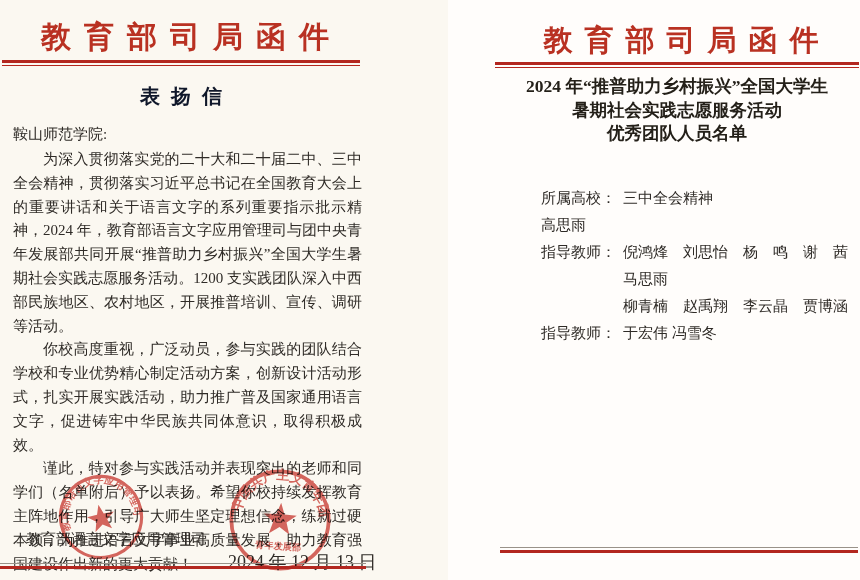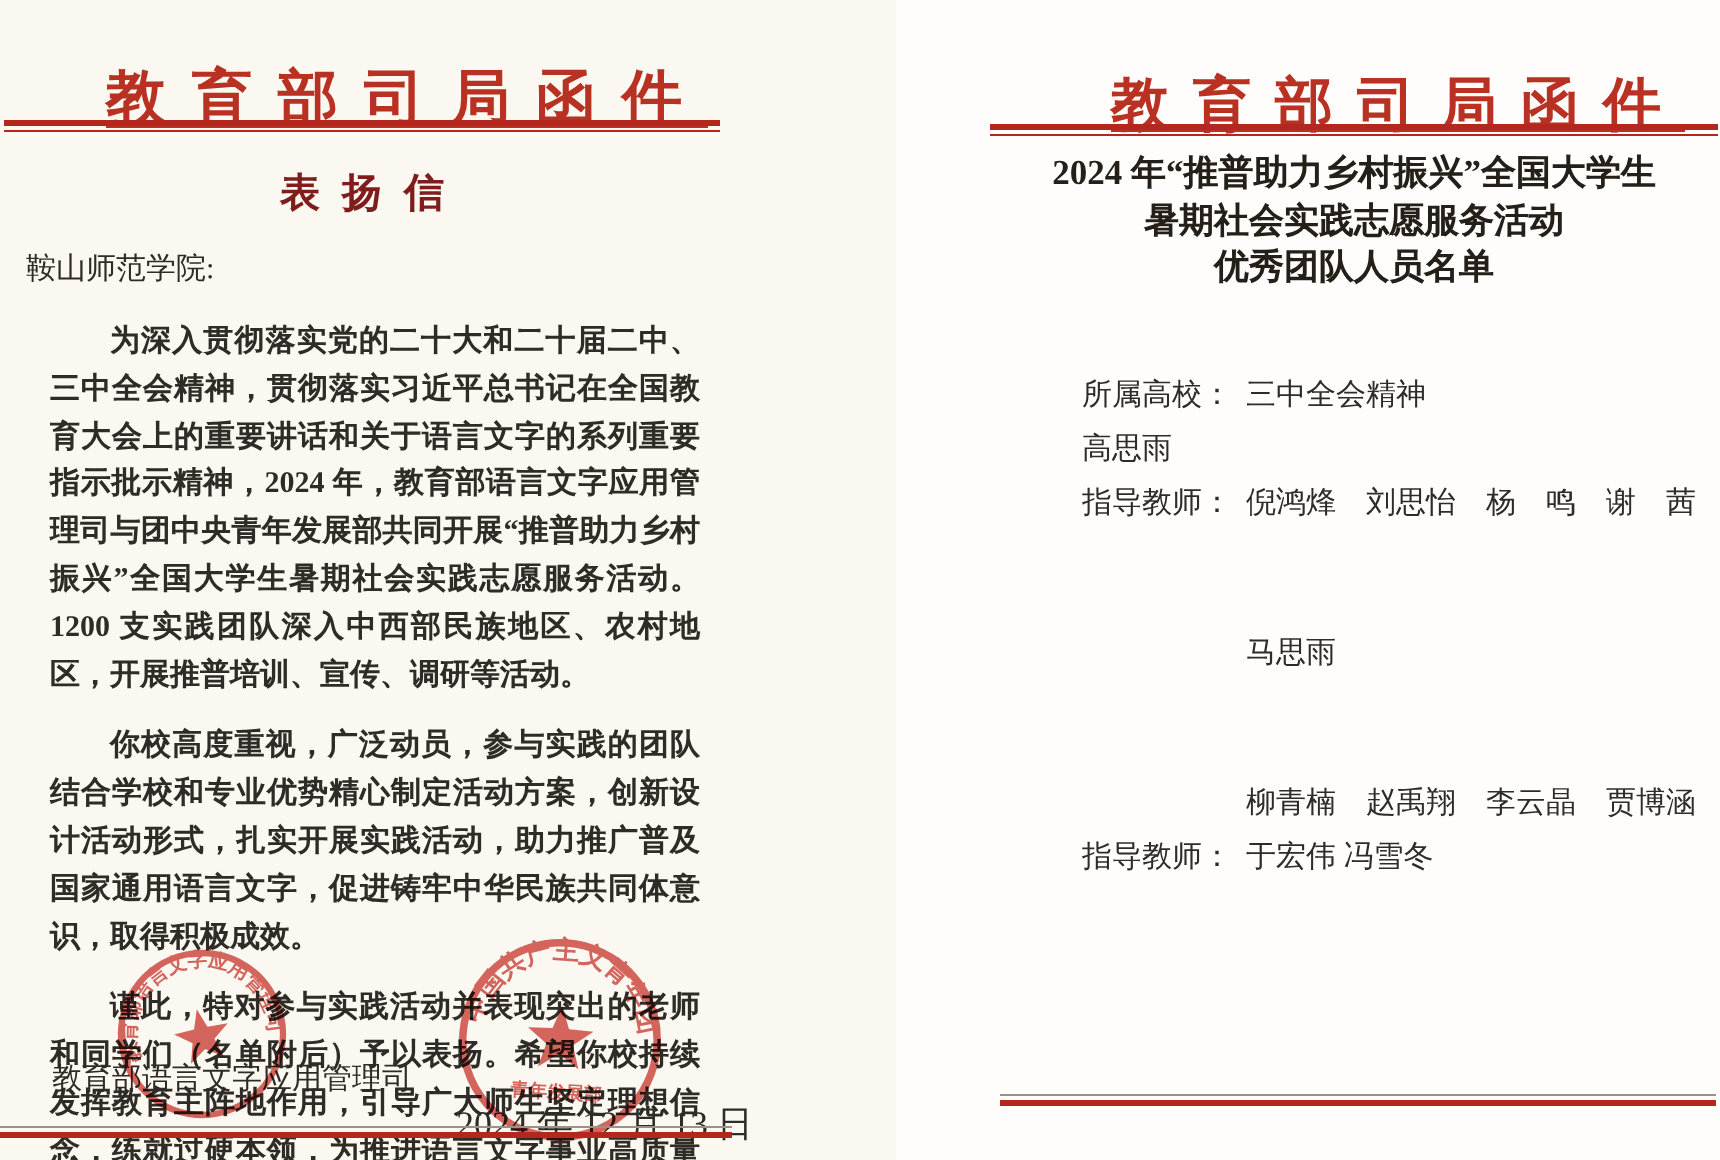--- a/index.html
+++ b/index.html
@@ -17,23 +17,23 @@
     background:#ffffff;
     font-family:"Liberation Serif","DejaVu Serif",serif;
     color:var(--ink);
   }
   .canvas{position:relative;width:860px;height:580px;}
   .page{position:absolute;top:0;height:580px;}
   .page.left{left:0;width:448px;background:var(--left-page-bg);}
   .page.right{left:448px;width:412px;background:var(--right-page-bg);}
 
   .masthead{
-    position:absolute;margin:16px;
+    position:absolute;margin:4px;
     font-weight:bold;color:var(--masthead-red);
-    text-align:center;white-space:nowrap;text-decoration:underline;
+    text-align:center;white-space:nowrap;
   }
   .page.left .masthead{top:13px;left:4px;width:354px;font-size:30px;letter-spacing:13px;text-indent:13px;}
   .page.right .masthead{top:17px;left:47px;width:364px;font-size:29px;letter-spacing:12px;text-indent:12px;}
 
   .head-rule{
     position:absolute;height:2px;
     border-top:3px solid var(--rule-red);
     border-bottom:1px solid var(--rule-red);
   }
   .page.left .head-rule{top:60px;left:2px;width:358px;}
@@ -43,28 +43,28 @@
     position:absolute;height:2px;
     border-top:1px solid var(--footer-gray);
     border-bottom:3px solid var(--rule-red);
   }
   .page.left .foot-rule{top:563px;left:0;width:366px;}
   .page.right .foot-rule{top:547px;left:52px;width:358px;}
 
   .letter-title{
     position:absolute;margin:0;top:83px;left:4px;width:354px;
     font-size:20px;font-weight:bold;text-align:center;
-    letter-spacing:11px;text-indent:11px;color:#7f1d1d;
+    letter-spacing:11px;text-indent:11px;color:#0f172a;
   }
   .salutation{position:absolute;margin:0;top:125px;left:13px;font-size:15px;}
   .letter-body{
     position:absolute;top:148px;left:13px;width:349px;
     font-size:15px;line-height:23.8px;text-align:justify;
   }
-  .letter-body p{margin:12px;text-indent:2em;font-weight:bold;}
+  .letter-body p{margin:0;text-indent:2em;}
 
   .signatures{
     position:absolute;top:530px;left:26px;width:322px;
     display:flex;justify-content:space-between;
     font-size:15px;white-space:nowrap;
   }
   .letter-date{position:absolute;top:550px;left:228px;font-size:18px;white-space:nowrap;}
 
   .seal{position:absolute;opacity:.8;mix-blend-mode:multiply;}
   .seal-left{left:56px;top:472px;width:90px;height:90px;transform:rotate(-12deg);}
@@ -74,21 +74,21 @@
     position:absolute;top:75px;left:37px;width:384px;
     text-align:center;font-weight:bold;color:#242019;
     font-size:17.5px;line-height:23.5px;
   }
   .roster-title div{white-space:nowrap;}
 
   .fields{position:absolute;top:185px;left:93px;font-size:15px;line-height:27px;}
   .field{display:flex;align-items:flex-start;}
   .flabel{flex:0 0 82px;white-space:nowrap;}
   .fvalue{white-space:nowrap;}
-  .team-lines{display:flex;flex-direction:column;gap:48px;}
+  .team-lines{display:flex;flex-direction:column;}
   .team-lines span{white-space:nowrap;}
 </style>
 </head>
 <body>
 
 <div class="canvas">
 
   <section class="page left">
     <h1 class="masthead">教育部司局函件</h1>
     <div class="head-rule"></div>

